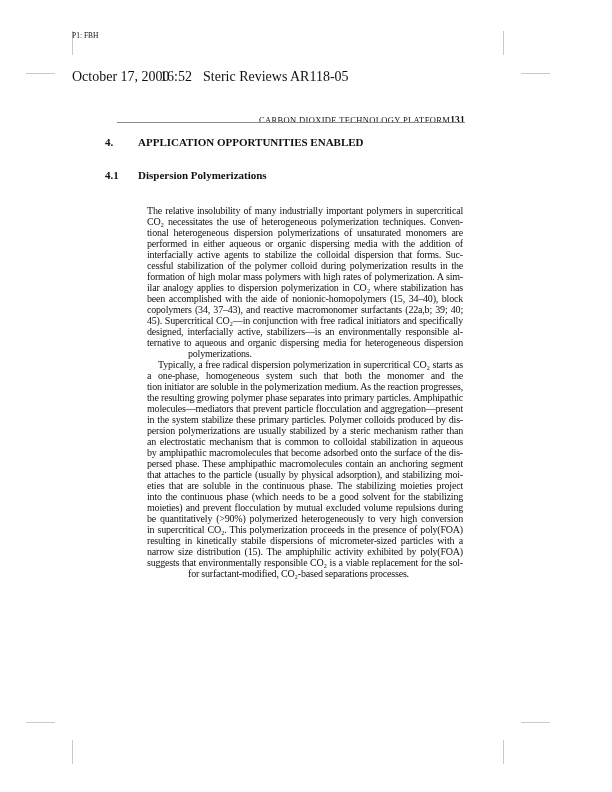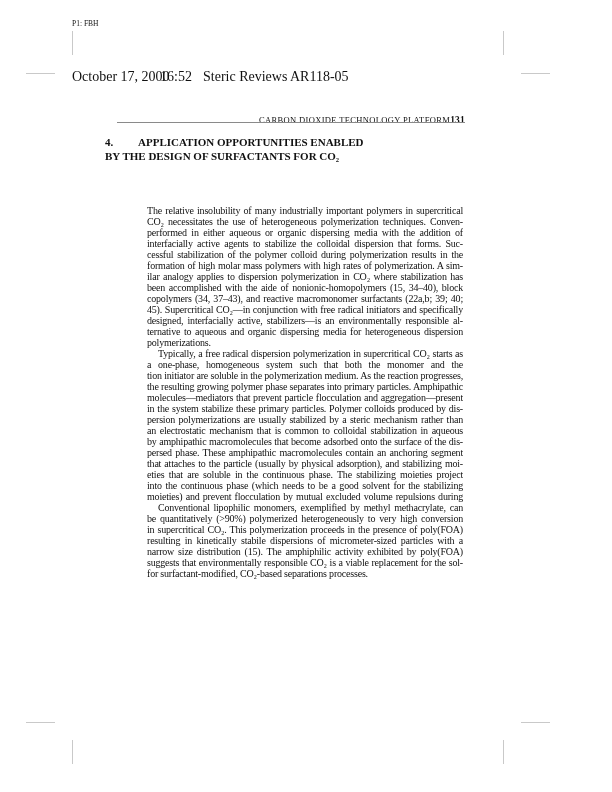--- a/index.html
+++ b/index.html
@@ -20,21 +20,21 @@
   
   .crop{position:absolute;background:var(--crop);}
   .crop.h{width:29px;height:1px;}
   .crop.v{width:1px;height:24px;}
   .tl-h{left:26px;top:73px;} .tl-v{left:72px;top:31px;}
   .tr-h{left:521px;top:73px;} .tr-v{left:503px;top:31px;}
   .bl-h{left:26px;top:722px;} .bl-v{left:72px;top:740px;}
   .br-h{left:521px;top:722px;} .br-v{left:503px;top:740px;}
 
   
-  .hdr1{position:absolute;left:72px;top:19px;font-size:7.5px;line-height:9px;text-align:center;}
+  .hdr1{position:absolute;left:72px;top:31px;font-size:7.5px;line-height:9px;text-align:center;}
   .hdr2{position:absolute;left:72px;top:43px;width:300px;height:12px;font-size:14px;line-height:12px;margin-top:28px;}
   .hdr2 span{position:absolute;top:0;white-space:nowrap;}
   .hd-date{left:0;}
   .hd-time{left:88px;}
   .hd-pub{left:131px;}
   .hd-code{left:218px;}
 
   
   .runhead{position:absolute;left:117px;top:109px;width:348px;text-align:right;white-space:nowrap;}
   .rh-title{font-size:8.5px;letter-spacing:0.35px;text-align:center;}
@@ -46,21 +46,21 @@
   .h1 .num, .h2 .num{display:inline-block;width:33px;}
   .h2{position:absolute;left:105px;top:169px;width:370px;font-weight:bold;font-size:11px;line-height:13px;}
 
   
   .bodytext{position:absolute;left:147px;top:205px;width:316px;font-size:10px;letter-spacing:-0.2px;}
   .line{
     height:11px;line-height:11px;overflow:hidden;
     text-align:justify;text-align-last:justify;
     white-space:normal;
   }
-  .line.last{text-align-last:left;}
+  .line.last{text-align-last:left;margin-left:41px;}
   .para.indent .line.first{text-indent:11px;}
 </style>
 </head>
 <body>
 
 <div class="sheet">
 
   <div class="crop h tl-h"></div>
   <div class="crop v tl-v"></div>
   <div class="crop h tr-h"></div>
@@ -79,28 +79,31 @@
     <span class="hd-code">AR118-05</span>
   </div>
 
   <div class="runhead">
     <span class="rh-title">CARBON DIOXIDE TECHNOLOGY PLATFORM</span><span class="rh-page">131</span>
   </div>
   <div class="rule"></div>
 
   <div class="h1">
     <div><span class="num">4.</span><span>APPLICATION OPPORTUNITIES ENABLED</span></div>
-    <div>BY THE DESIGN OF SURFACTANTS FOR CO₂</div>
   </div>
 
+  <div class="h2">
+    <span class="num">4.1</span><span>Dispersion Polymerizations</span>
+  </div>
 
   <div class="bodytext">
       <div class="para">
         <div class="line first">The relative insolubility of many industrially important polymers in supercritical</div>
         <div class="line">CO₂ necessitates the use of heterogeneous polymerization techniques. Conven-</div>
+        <div class="line">tional heterogeneous dispersion polymerizations of unsaturated monomers are</div>
         <div class="line">performed in either aqueous or organic dispersing media with the addition of</div>
         <div class="line">interfacially active agents to stabilize the colloidal dispersion that forms. Suc-</div>
         <div class="line">cessful stabilization of the polymer colloid during polymerization results in the</div>
         <div class="line">formation of high molar mass polymers with high rates of polymerization. A sim-</div>
         <div class="line">ilar analogy applies to dispersion polymerization in CO₂ where stabilization has</div>
         <div class="line">been accomplished with the aide of nonionic-homopolymers (15, 34–40), block</div>
         <div class="line">copolymers (34, 37–43), and reactive macromonomer surfactants (22a,b; 39; 40;</div>
         <div class="line">45). Supercritical CO₂—in conjunction with free radical initiators and specifically</div>
         <div class="line">designed, interfacially active, stabilizers—is an environmentally responsible al-</div>
         <div class="line">ternative to aqueous and organic dispersing media for heterogeneous dispersion</div>
@@ -116,21 +119,20 @@
         <div class="line">persion polymerizations are usually stabilized by a steric mechanism rather than</div>
         <div class="line">an electrostatic mechanism that is common to colloidal stabilization in aqueous</div>
         <div class="line">by amphipathic macromolecules that become adsorbed onto the surface of the dis-</div>
         <div class="line">persed phase. These amphipathic macromolecules contain an anchoring segment</div>
         <div class="line">that attaches to the particle (usually by physical adsorption), and stabilizing moi-</div>
         <div class="line">eties that are soluble in the continuous phase. The stabilizing moieties project</div>
         <div class="line">into the continuous phase (which needs to be a good solvent for the stabilizing</div>
         <div class="line">moieties) and prevent flocculation by mutual excluded volume repulsions during</div>
       </div>
       <div class="para indent">
-        <div class="line first">Conventional lipophilic monomers, exemplified by methyl methacrylate, can</div>
         <div class="line">be quantitatively (&gt;90%) polymerized heterogeneously to very high conversion</div>
         <div class="line">in supercritical CO₂. This polymerization proceeds in the presence of poly(FOA)</div>
         <div class="line">resulting in kinetically stabile dispersions of micrometer-sized particles with a</div>
         <div class="line">narrow size distribution (15). The amphiphilic activity exhibited by poly(FOA)</div>
         <div class="line">suggests that environmentally responsible CO₂ is a viable replacement for the sol-</div>
         <div class="line last">for surfactant-modified, CO₂-based separations processes.</div>
       </div>
     </div>
 
 </div>

